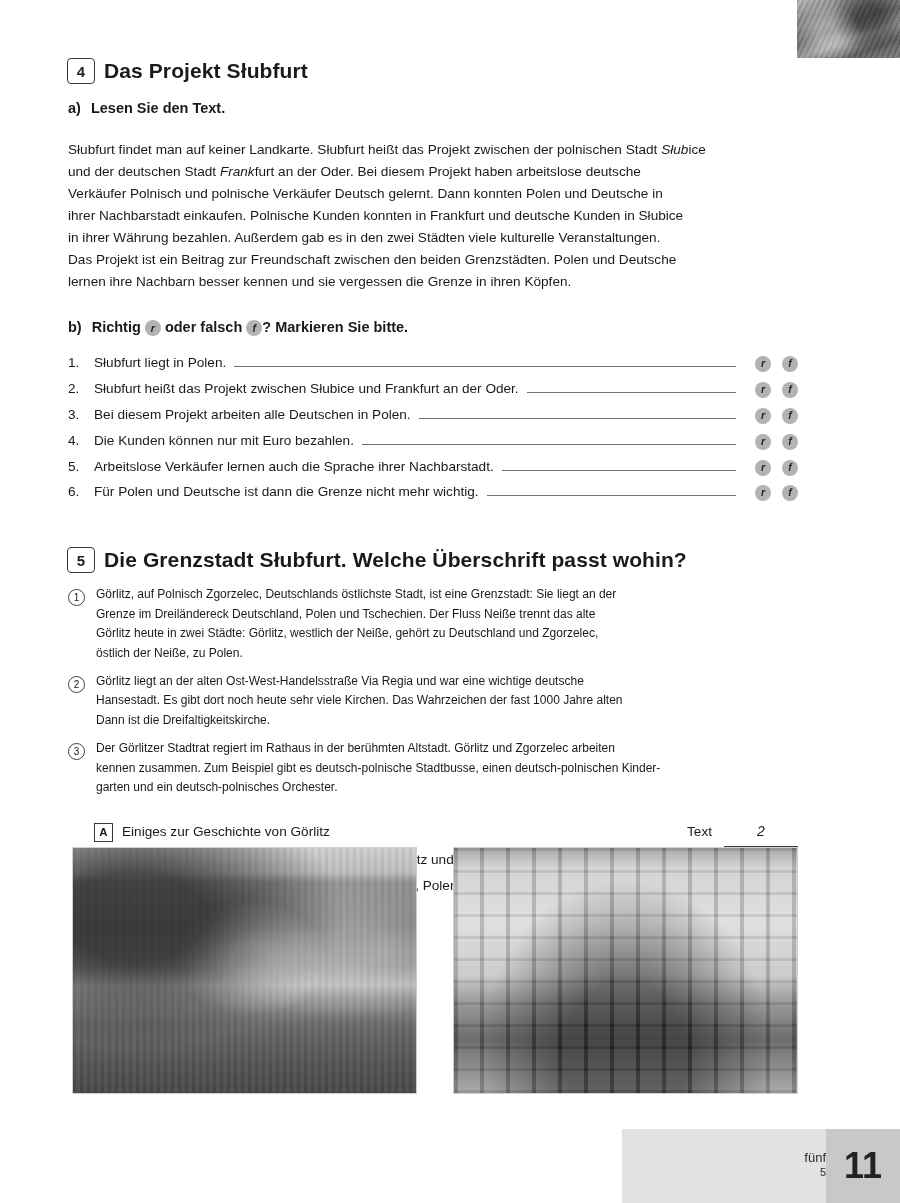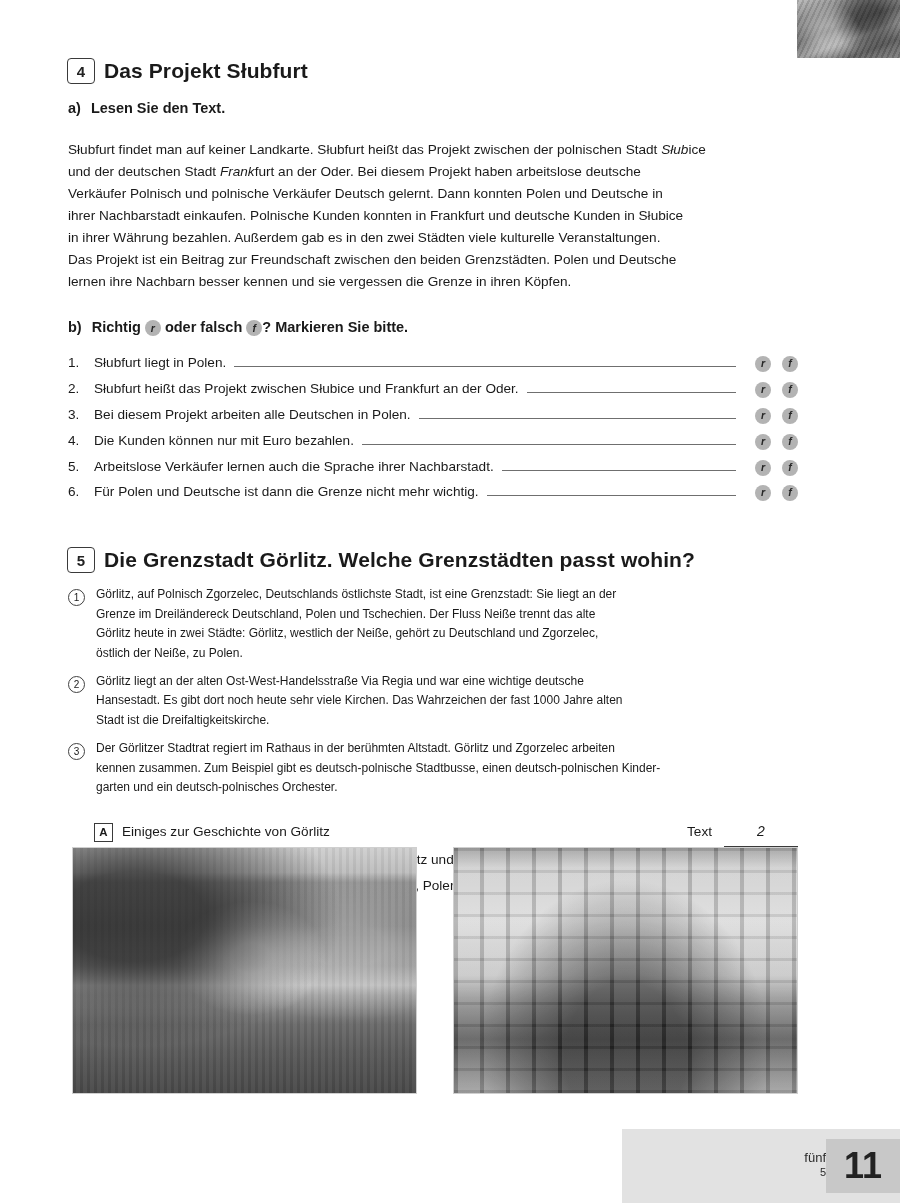--- a/index.html
+++ b/index.html
@@ -259,21 +259,21 @@
   .footer-words {
     text-align: right;
     font-size: 13px;
     line-height: 1.25;
     color: #2b2b2b;
     padding-bottom: 2px;
   }
   .footer-words .small { font-size: 11px; }
   .footer-num {
     width: 74px;
-    height: 54px;
+    height: 74px;
     background: #c8c8c8;
     color: #222;
     font-size: 36px;
     font-weight: bold;
     display: flex;
     align-items: center;
     justify-content: center;
   }
 </style>
 </head>
@@ -378,41 +378,41 @@
           <span class="rf">f</span>
         </span>
       </div>
 
     </div>
 
     <div style="height:42px"></div>
 
     <div class="ex-head">
       <div class="ex-num">5</div>
-      <div class="ex-title">Die Grenzstadt Görlitz. Welche Grenzstädten passt wohin?</div>
+      <div class="ex-title">Die Grenzstadt Słubfurt. Welche Überschrift passt wohin?</div>
     </div>
 
     <div style="margin-top:12px;">
 
       <div class="txt-row">
         <span class="num-circle">1</span>
         <div class="txt-body">
           <span>Görlitz, auf Polnisch Zgorzelec, Deutschlands östlichste Stadt, ist eine Grenzstadt: Sie liegt an der</span><br>
           <span>Grenze im Dreiländereck Deutschland, Polen und Tschechien. Der Fluss Neiße trennt das alte</span><br>
           <span>Görlitz heute in zwei Städte: Görlitz, westlich der Neiße, gehört zu Deutschland und Zgorzelec,</span><br>
           <span>östlich der Neiße, zu Polen.</span>
         </div>
       </div>
 
       <div class="txt-row">
         <span class="num-circle">2</span>
         <div class="txt-body">
           <span>Görlitz liegt an der alten Ost-West-Handelsstraße Via Regia und war eine wichtige deutsche</span><br>
           <span>Hansestadt. Es gibt dort noch heute sehr viele Kirchen. Das Wahrzeichen der fast 1000 Jahre alten</span><br>
-          <span>Stadt ist die Dreifaltigkeitskirche.</span>
+          <span>Dann ist die Dreifaltigkeitskirche.</span>
         </div>
       </div>
 
       <div class="txt-row">
         <span class="num-circle">3</span>
         <div class="txt-body">
           <span>Der Görlitzer Stadtrat regiert im Rathaus in der berühmten Altstadt. Görlitz und Zgorzelec arbeiten</span><br>
           <span>kennen zusammen. Zum Beispiel gibt es deutsch-polnische Stadtbusse, einen deutsch-polnischen Kinder-</span><br>
           <span>garten und ein deutsch-polnisches Orchester.</span>
         </div>

